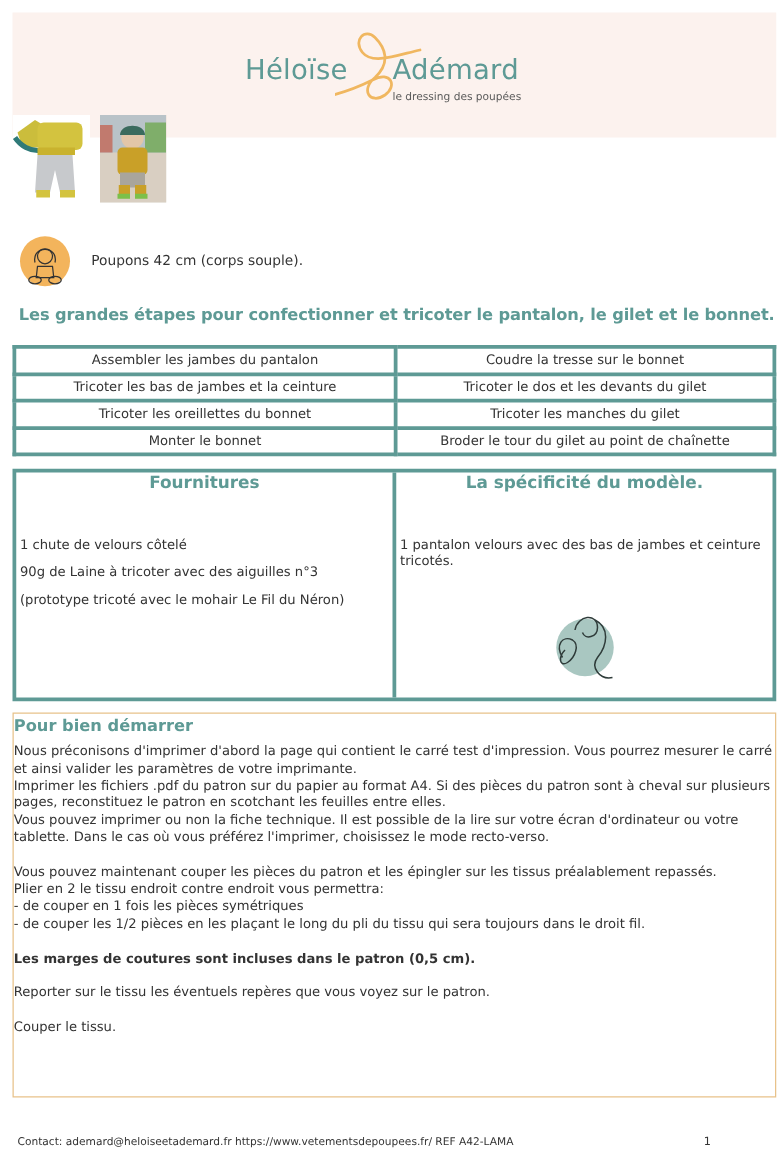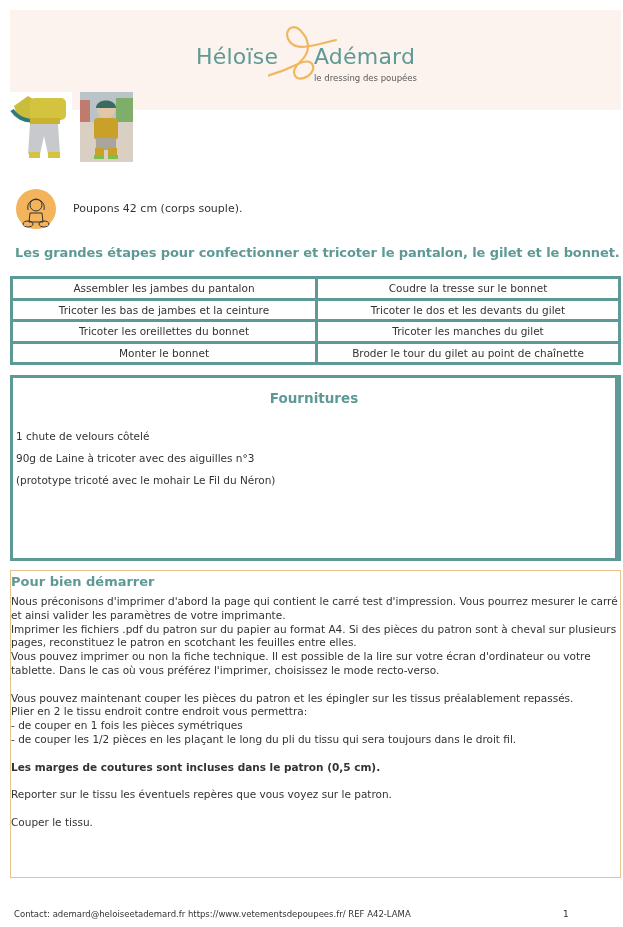--- a/index.html
+++ b/index.html
@@ -44,21 +44,21 @@
   }
   table.steps td.c1 { width: 305px; }
 
   .boxes {
     position: absolute; left: 10px; top: 375px; width: 611px; height: 186px;
     border: 3px solid #5e9a95; display: flex;
   }
   .box { flex: 1; position: relative; }
   .box.left { border-right: 3px solid #5e9a95; }
   .box-title {
-    text-align: center; font-size: 13.5px; font-weight: bold; color: #5e9a95; margin-top: 12px;
+    text-align: center; font-size: 13.5px; font-weight: bold; color: #5e9a95; margin-top: 0;
   }
   .box-lines { position: absolute; left: 3px; top: 52px; right: 6px; font-size: 10.5px; line-height: 13px; color: #333; }
   .box-lines p { margin-bottom: 9px; }
   .box-lines.right { top: 52px; }
   .scroll-icon { position: absolute; left: 115px; top: 108px; width: 66px; height: 62px; }
 
   .start {
     position: absolute; left: 10px; top: 570px; width: 611px; height: 308px;
     border: 1.5px solid #e8c28a; padding: 3px 0;
   }
@@ -150,20 +150,32 @@
 
 <div class="boxes">
   <div class="box left">
     <div class="box-title">Fournitures</div>
     <div class="box-lines">
       <p>1 chute de velours côtelé</p>
       <p>90g de Laine à tricoter avec des aiguilles n°3</p>
       <p>(prototype tricoté avec le mohair Le Fil du Néron)</p>
     </div>
   </div>
+  <div class="box">
+    <div class="box-title">La spécificité du modèle.</div>
+    <div class="box-lines right">
+      <p>1 pantalon velours avec des bas de jambes et ceinture tricotés.</p>
+    </div>
+    <svg class="scroll-icon" viewBox="0 0 66 62">
+      <circle cx="36" cy="32" r="23" fill="#a9c7c1"></circle>
+      <path d="M18 40 C12 30, 18 22, 26 26 C32 30, 28 40, 22 44 C16 48, 14 40, 20 34" fill="none" stroke="#2f3c3a" stroke-width="1.2"></path>
+      <path d="M28 18 C30 6, 46 4, 46 16 C46 24, 36 26, 34 20" fill="none" stroke="#2f3c3a" stroke-width="1.2"></path>
+      <path d="M44 10 C56 16, 54 30, 46 40 C40 48, 48 58, 58 56" fill="none" stroke="#2f3c3a" stroke-width="1.2"></path>
+    </svg>
+  </div>
 </div>
 
 <div class="start">
   <div class="start-title">Pour bien démarrer</div>
   <div class="start-body">
     <div>Nous préconisons d'imprimer d'abord la page qui contient le carré test d'impression. Vous pourrez mesurer le carré et ainsi valider les paramètres de votre imprimante.</div>
     <div>Imprimer les fichiers .pdf du patron sur du papier au format  A4. Si des pièces du patron sont à cheval sur plusieurs pages, reconstituez le patron en scotchant les feuilles entre elles.</div>
     <div>Vous pouvez imprimer ou non la fiche technique. Il est possible de la lire sur votre écran d'ordinateur ou votre tablette. Dans le cas où vous préférez l'imprimer, choisissez le mode recto-verso.</div>
     <div class="gap"></div>
     <div>Vous pouvez maintenant couper les pièces du patron et les épingler sur les tissus préalablement repassés.</div>

